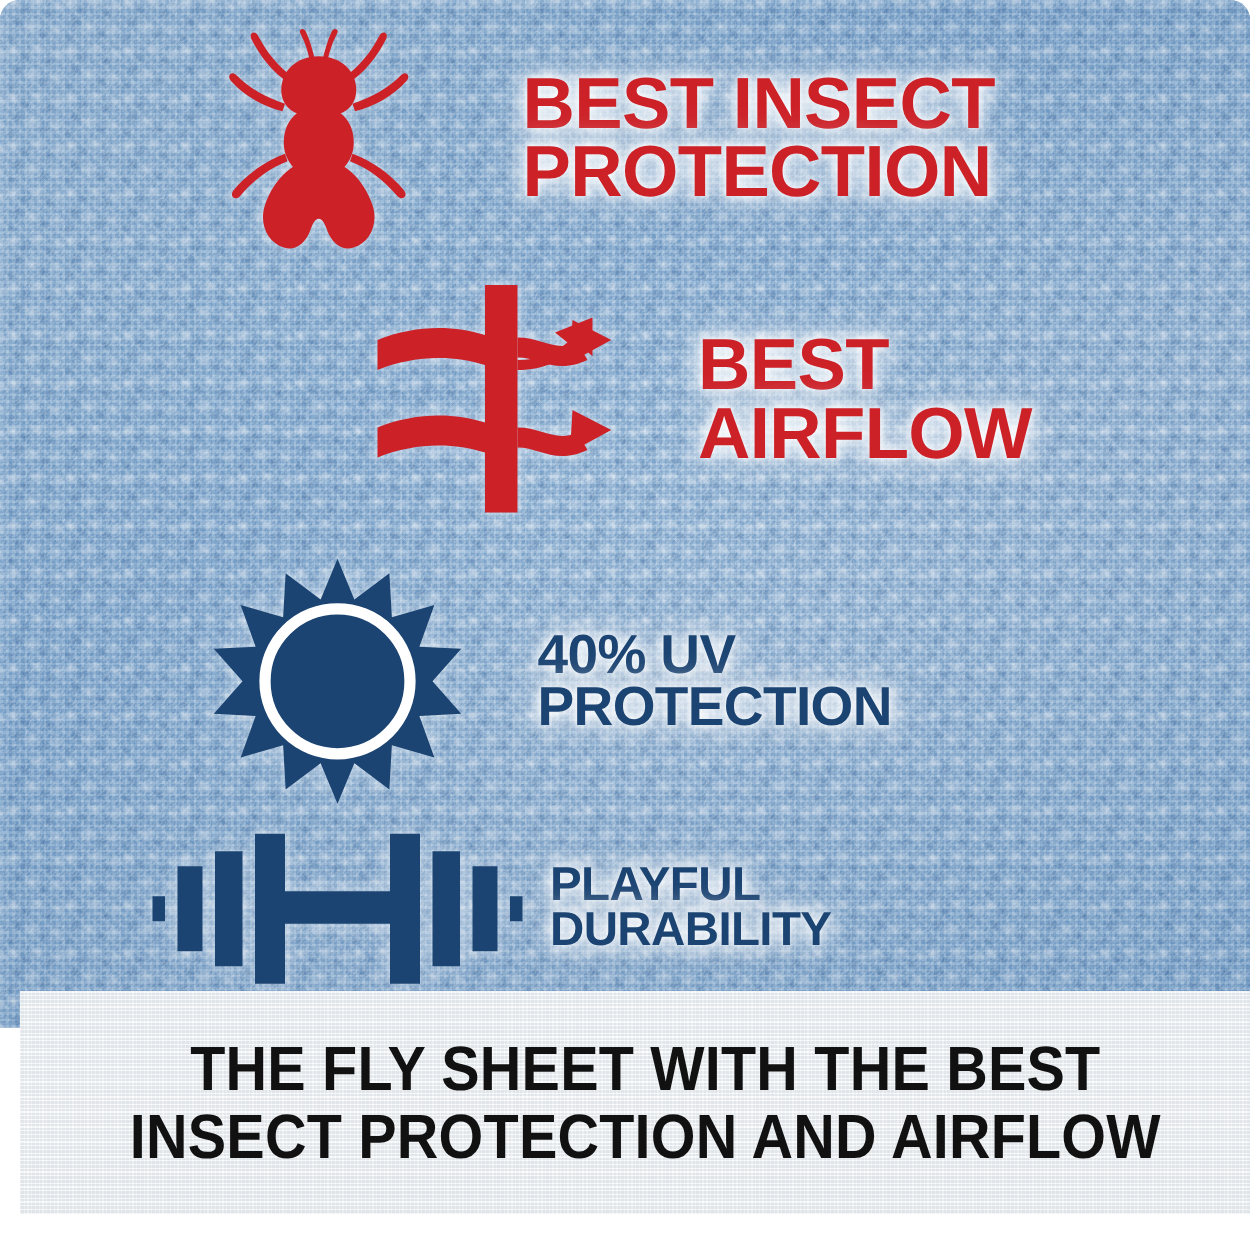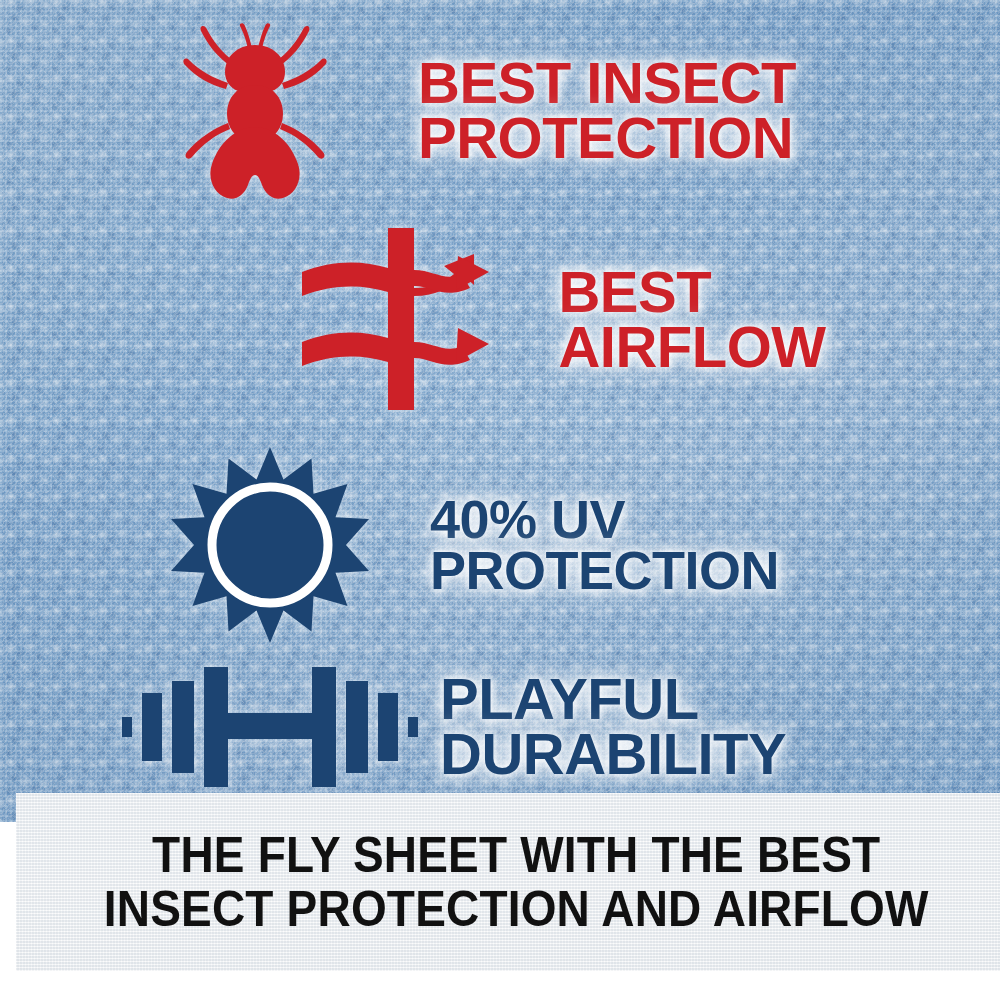--- a/index.html
+++ b/index.html
@@ -10,20 +10,21 @@
     overflow: hidden;
     background: #ffffff;
     font-family: "Liberation Sans", sans-serif;
   }
 
   #page {
     position: relative;
     width: 1000px;
     height: 1000px;
     overflow: hidden;
+    border-radius: 16px;
   }
 
   
   #fabric-panel {
     position: absolute;
     left: 0; top: 0;
     width: 1000px;
     height: 822px;
     overflow: hidden;
     background-color: #9ab8d8;
@@ -118,22 +119,22 @@
   #row-uv       { left: 160px; top: 442px; width: 800px; height: 206px; }
   #row-durability { left: 120px; top: 640px; width: 840px; height: 172px; }
 
   #row-insect .feature-icon     { width: 170px; height: 190px; margin-right: 78px; }
   #row-airflow .feature-icon    { width: 230px; height: 190px; margin-right: 44px; }
   #row-uv .feature-icon         { width: 220px; height: 200px; margin-right: 50px; }
   #row-durability .feature-icon { width: 300px; height: 150px; margin-right: 20px; }
 
   #row-insect .feature-text     { font-size: 58px; }
   #row-airflow .feature-text    { font-size: 58px; }
-  #row-uv .feature-text         { font-size: 54px; }
-  #row-durability .feature-text { font-size: 58px; }
+  #row-uv .feature-text         { font-size: 44px; }
+  #row-durability .feature-text { font-size: 38px; }
 
   
   #caption-band {
     position: absolute;
     left: 0;
     top: 793px;
     width: 1000px;
     height: 178px;
     background: #f0f2f4;
     background-image:

